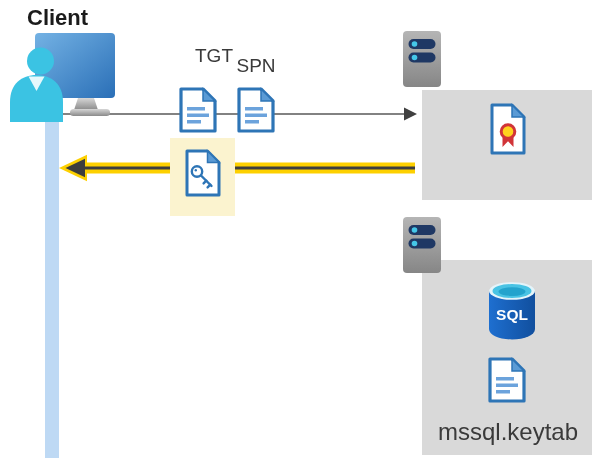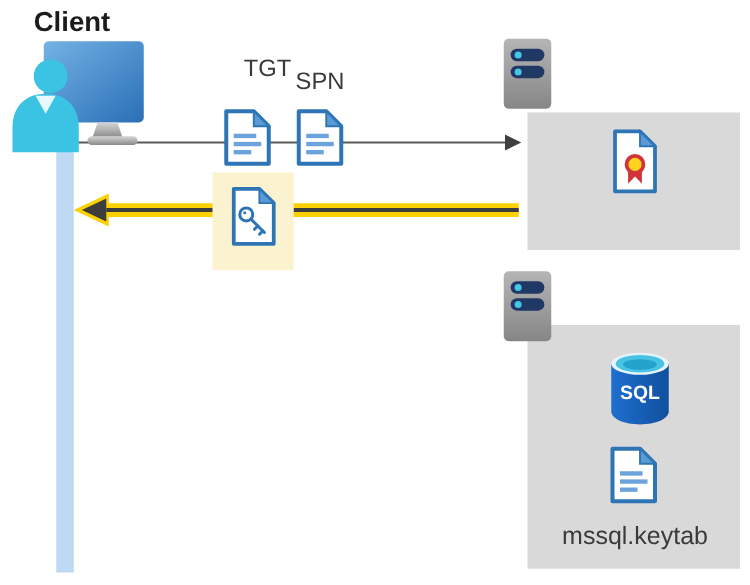--- a/index.html
+++ b/index.html
@@ -164,15 +164,15 @@
   </svg>
 
   <svg class="abs" style="left:487px;top:356px;" width="40" height="48" viewBox="0 0 40 48">
     <path d="M3 3 H25 L37 15 V45 H3 Z" fill="#fff" stroke="var(--doc-blue)" stroke-width="3.2" stroke-linejoin="round"></path>
     <path d="M25 3 V15 H37 Z" fill="var(--fold-blue)" stroke="var(--doc-blue)" stroke-width="1.5"></path>
     <rect x="9" y="21" width="18" height="3.5" fill="var(--doc-line)"></rect>
     <rect x="9" y="27.5" width="22" height="3.5" fill="var(--doc-line)"></rect>
     <rect x="9" y="34" width="14" height="3.5" fill="var(--doc-line)"></rect>
   </svg>
 
-  <div class="abs center" style="left:422px;top:418px;width:172px;font-size:20px;color:var(--text-mid);">mssql.keytab</div>
+  <div class="abs center" style="left:422px;top:418px;width:172px;font-size:24px;color:var(--text-mid);">mssql.keytab</div>
 
 </div>
 
 </body></html>

